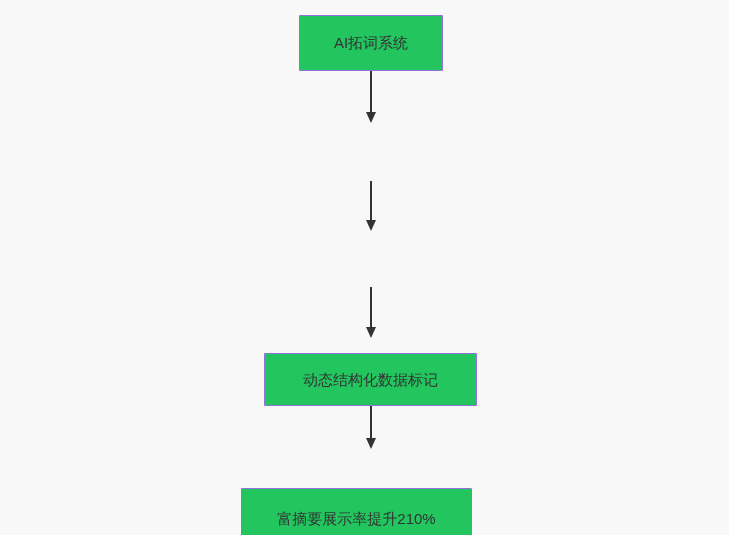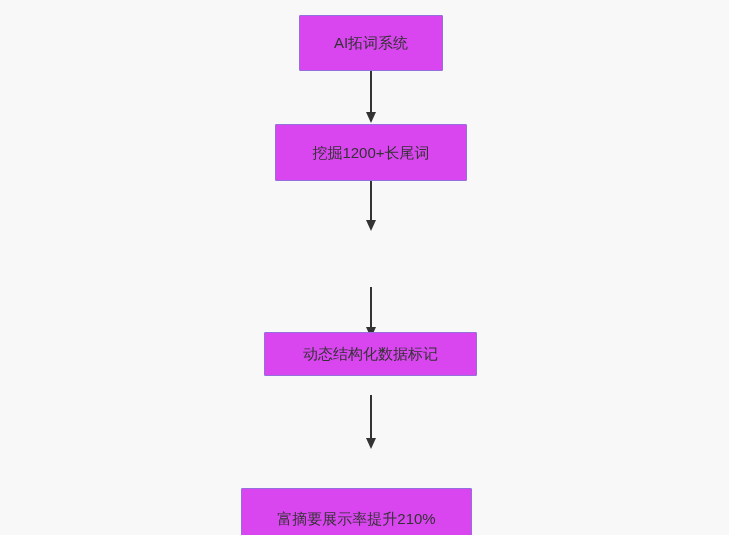--- a/index.html
+++ b/index.html
@@ -11,36 +11,36 @@
   .stage {
     position: relative;
     width: 729px;
     height: 535px;
     background: #f8f8f8;
     overflow: hidden;
   }
   .flow-node {
     position: absolute;
     box-sizing: border-box;
-    background: #d946ef;
+    background: #22c55e;
     border: 1.3px solid #9370db;
     border-radius: 1px;
     color: #333333;
     font-size: 15px;
     display: flex;
     align-items: center;
     justify-content: center;
     text-align: center;
     line-height: 1.2;
     white-space: nowrap;
   }
   .node-1 { left: 299px; top: 15px;  width: 144px; height: 56px; }
   .node-2 { left: 275px; top: 124px; width: 192px; height: 57px; }
   .node-3 { left: 262px; top: 232px; width: 221px; height: 55px; }
-  .node-4 { left: 264px; top: 332px; width: 213px; height: 44px; }
+  .node-4 { left: 264px; top: 353px; width: 213px; height: 53px; }
   .node-5 { left: 241px; top: 450px; width: 231px; height: 61px; margin-top: 38px; }
   .edge-layer {
     position: absolute;
     left: 0; top: 0;
     width: 729px;
     height: 535px;
     pointer-events: none;
   }
 </style>
 </head>
@@ -64,23 +64,20 @@
     <g>
       <line x1="371" y1="395" x2="371" y2="441" stroke="#333333" stroke-width="2"></line>
       <polygon points="371,449 366,438 376,438" fill="#333333"></polygon>
     </g>
   </svg>
 
   <div class="flow-node node-1">
     <span>AI拓词系统</span>
   </div>
 
-  <div class="flow-node node-2">
-    <span>挖掘1200+长尾词</span>
-  </div>
 
 
   <div class="flow-node node-4">
     <span>动态结构化数据标记</span>
   </div>
 
   <div class="flow-node node-5">
     <span>富摘要展示率提升210%</span>
   </div>
 

